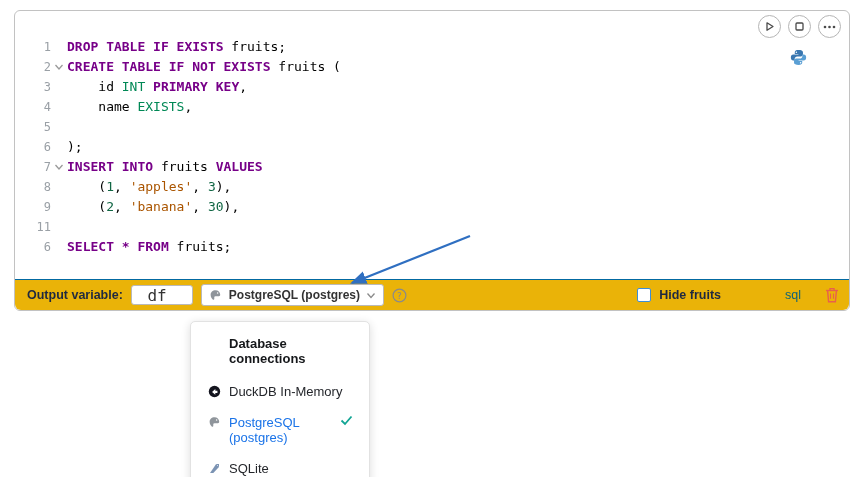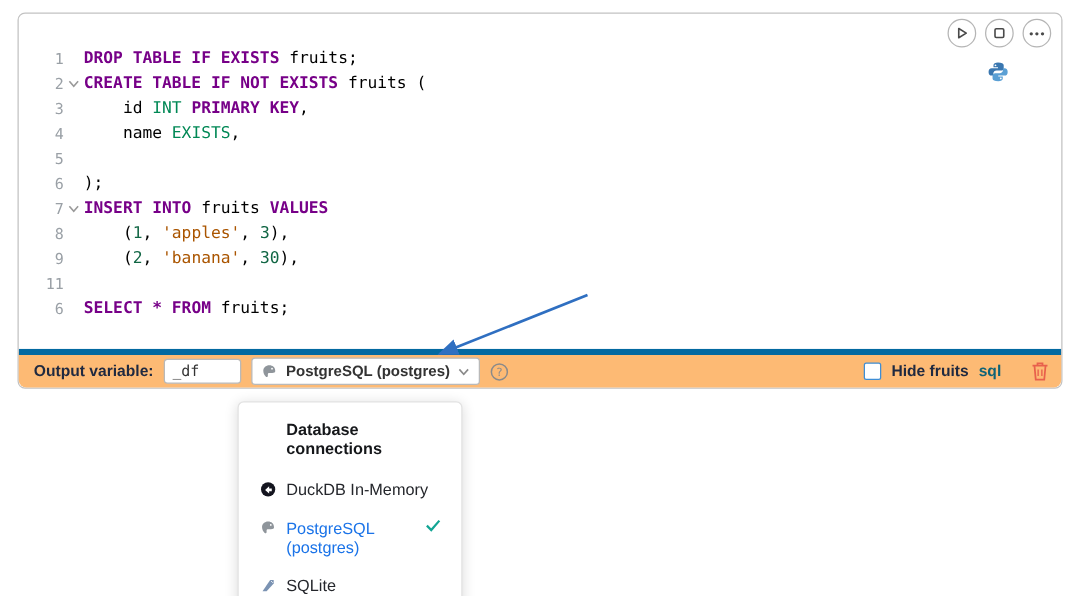--- a/index.html
+++ b/index.html
@@ -14,29 +14,29 @@
   .code-line{display:flex;height:20px}
   .lnum{width:36px;text-align:right;color:#9aa0a6;font-size:12px;line-height:20px;flex:none}
   .fold{width:16px;flex:none;display:flex;align-items:center;justify-content:center}
   .ltext{white-space:pre}
   .tok-kw{color:var(--keyword,#770088);font-weight:bold}
   .tok-ty{color:var(--type,#008855)}
   .tok-num{color:var(--number,#116644)}
   .tok-str{color:var(--string,#aa5500)}
   .tok-op{color:var(--keyword,#770088);font-weight:bold}
   .tok-pl{color:#000}
-  .cell-footer{position:absolute;left:0;right:0;bottom:0;height:31px;border-top:5px solid #0369a1;display:flex;align-items:center;padding:0 10px 0 12px;gap:8px;font-size:12.5px;background:#fdba74;border-radius:0 0 6px 6px}
+  .cell-footer{position:absolute;left:0;right:0;bottom:0;height:31px;border-top:1px solid #0369a1;display:flex;align-items:center;padding:0 10px 0 12px;gap:8px;font-size:12.5px;background:#eab308;border-radius:0 0 6px 6px}
   .flabel{font-weight:700;color:#1f2940;white-space:nowrap}
-  .outvar-input{width:62px;height:20px;border:1px solid #b9b9b9;border-radius:3px;padding:0 6px;font-family:"DejaVu Sans Mono",monospace;font-size:12px;color:#333}
+  .outvar-input{width:62px;height:20px;border:1px solid #b9b9b9;border-radius:3px;padding:0 6px;font-family:"DejaVu Sans Mono",monospace;font-size:16px;color:#333}
   .conn-select{display:flex;align-items:center;gap:6px;height:22px;border:1px solid #b9b9b9;border-radius:3px;padding:0 7px;background:#fff;cursor:pointer}
   .conn-label{font-weight:600;color:#333;font-size:12px;white-space:nowrap}
   .help-btn{width:16px;height:16px;border:none;background:none;padding:0;cursor:pointer;display:flex;align-items:center}
   .spacer{flex:1}
   .hide-cb{appearance:none;-webkit-appearance:none;width:14px;height:14px;border:1.6px solid #3e8ed6;border-radius:2px;margin:0;background:#fff;cursor:pointer;flex:none}
-  .lang-badge{font-weight:700;color:#0e6377;cursor:pointer}
+  .lang-badge{font-weight:400;color:#0e6377;margin-left:56px;cursor:pointer}
   .trash-btn{border:none;background:none;padding:0;margin-left:16px;cursor:pointer;display:flex}
   .menu{position:absolute;left:190px;top:321px;width:180px;background:#fff;border:1px solid #e2e2e2;border-radius:5px;box-shadow:0 2px 10px rgba(0,0,0,.14);padding:4px 0 22px;z-index:6}
   .menu-title{padding:10px 16px 10px 38px;font-weight:700;font-size:13px;color:#15171a}
   .menu-item{display:flex;align-items:flex-start;gap:8px;padding:8px 16px;font-size:13px;color:#24262b;cursor:pointer}
   .menu-item.selected .mi-label{color:var(--selected_item,#1a73e8)}
   .mi-icon{width:14px;height:14px;display:flex;align-items:center;justify-content:center;flex:none}
   .mi-check{margin-left:auto;display:flex}
   .annot{position:absolute;left:0;top:0;pointer-events:none;z-index:5}
 </style>
 </head>

